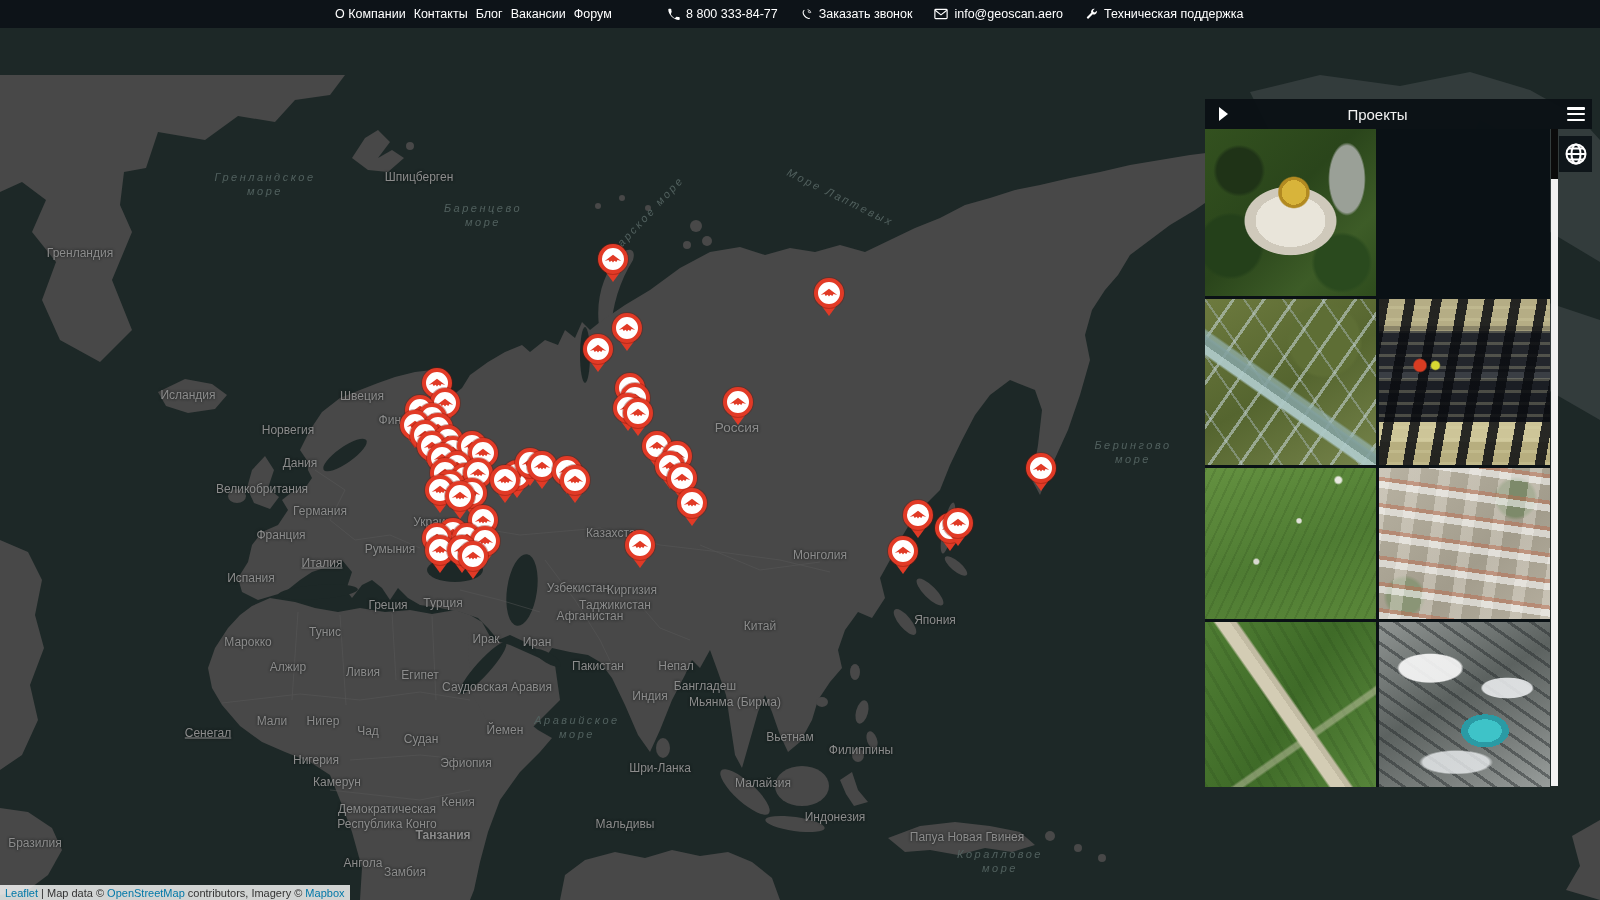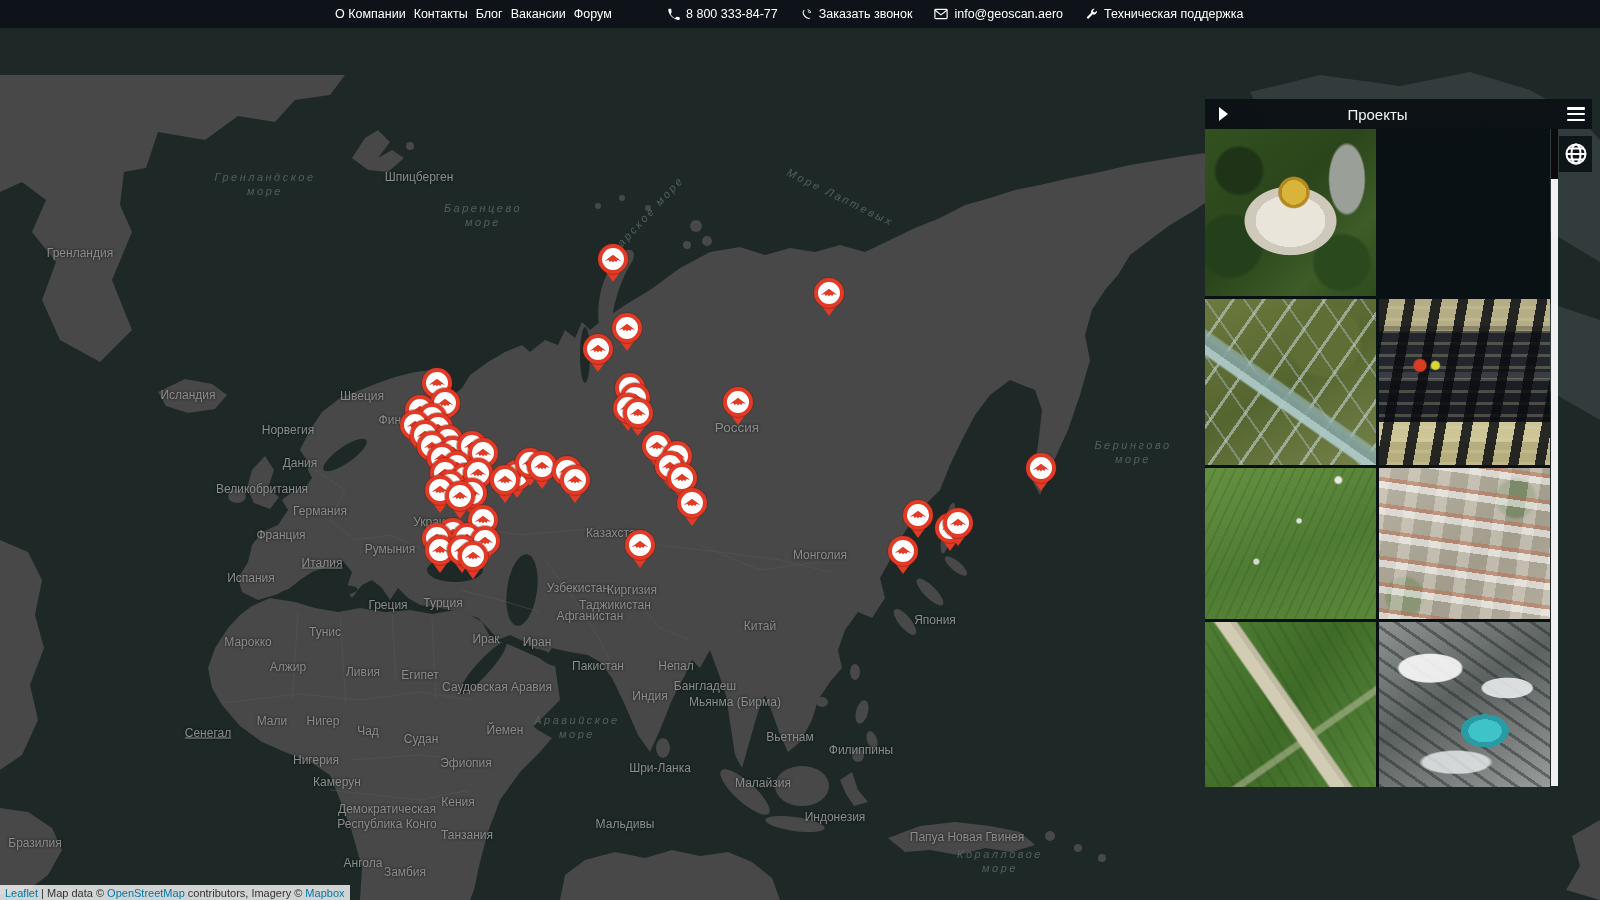--- a/index.html
+++ b/index.html
@@ -337,21 +337,21 @@
         <div class="map-label country" style="left: 466px; top: 763px;">
           <div>Эфиопия</div>
         </div>
         <div class="map-label country" style="left: 458px; top: 802px;">
           <div>Кения</div>
         </div>
         <div class="map-label country" style="left: 387px; top: 817px;">
           <div>Демократическая</div>
           <div>Республика Конго</div>
         </div>
-        <div class="map-label country" style="left: 467px; top: 835px;">
+        <div class="map-label country" style="left: 443px; top: 835px; font-weight: bold;">
           <div>Танзания</div>
         </div>
         <div class="map-label country" style="left: 363px; top: 863px;">
           <div>Ангола</div>
         </div>
         <div class="map-label country" style="left: 405px; top: 872px;">
           <div>Замбия</div>
         </div>
         <div class="map-label country" style="left: 35px; top: 843px;">
           <div>Бразилия</div>

